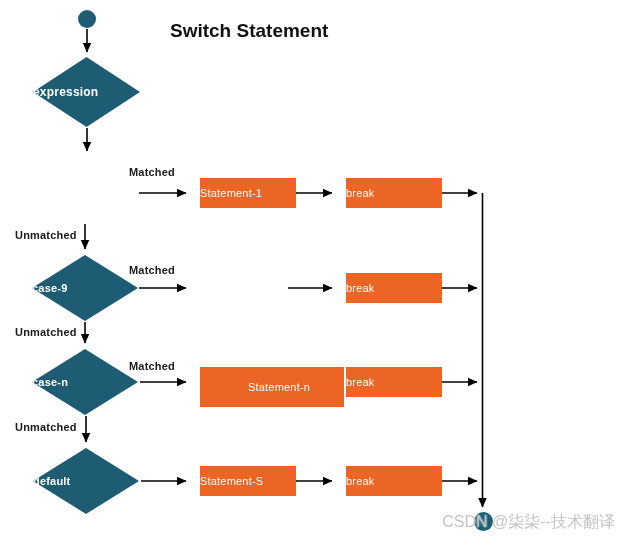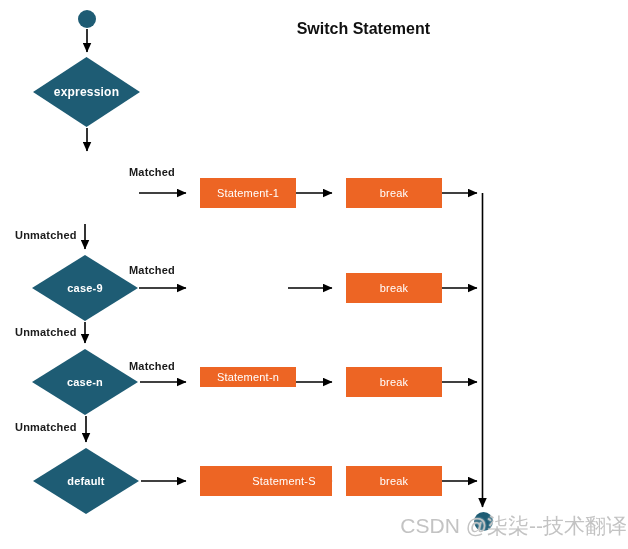--- a/index.html
+++ b/index.html
@@ -13,21 +13,21 @@
     height: 549px;
     background: var(--background, #ffffff);
     overflow: hidden;
   }
   #connectors {
     position: absolute;
     left: 0; top: 0;
     width: 628px; height: 549px;
     z-index: 0;
   }
-  .node { position: absolute; z-index: 1; display: flex; align-items: center; justify-content: center; }
+  .node { position: absolute; z-index: 1; display: flex; align-items: center; }
   .terminal {
     width: 18px; height: 18px;
     border-radius: 50%;
     background: var(--node-teal, #1e5c74);
   }
   .diamond {
     background: var(--node-teal, #1e5c74);
     clip-path: polygon(50% 0, 100% 50%, 50% 100%, 0 50%);
     color: #ffffff;
     font-weight: bold;
@@ -47,30 +47,30 @@
     position: absolute;
     z-index: 2;
     font-weight: bold;
     font-size: 11px;
     color: var(--label, #1a1a1a);
     letter-spacing: 0.2px;
   }
   .title {
     position: absolute;
     left: 170px; top: 20px; width: 260px;
-    text-align: right;
+    text-align: left;
     font-weight: bold;
-    font-size: 16px;
+    font-size: 19px;
     color: #111111;
     z-index: 2;
   }
   .watermark {
     position: absolute;
-    right: 1px; top: 512px;
-    font-size: 21px;
+    right: 13px; top: 512px;
+    font-size: 16px;
     color: var(--watermark, #c3c3c3);
     z-index: 3;
     white-space: nowrap;
     text-shadow: 0 0 2px #ffffff;
   }
 </style>
 </head>
 <body>
 
 <div id="canvas">
@@ -130,32 +130,32 @@
   <div class="edge-label" style="left:129px; top:264px; width:64px;">Matched</div>
   <div class="node rect" style="left:338px; top:273px; width:96px; height:30px;">
     <span>break</span>
   </div>
   <div class="edge-label" style="left:15px; top:326px; width:68px;">Unmatched</div>
 
   <div class="node diamond" style="left:32px; top:349px; width:106px; height:66px;">
     <span>case-n</span>
   </div>
   <div class="edge-label" style="left:129px; top:360px; width:64px;">Matched</div>
-  <div class="node rect" style="left:192px; top:367px; width:96px; height:20px;">
+  <div class="node rect" style="left:192px; top:367px; width:96px; height:40px;padding-left:48px;">
     <span>Statement-n</span>
   </div>
   <div class="node rect" style="left:338px; top:367px; width:96px; height:30px;">
     <span>break</span>
   </div>
   <div class="edge-label" style="left:15px; top:421px; width:68px;">Unmatched</div>
 
   <div class="node diamond" style="left:33px; top:448px; width:106px; height:66px;">
     <span>default</span>
   </div>
-  <div class="node rect" style="left:192px; top:466px; width:96px; height:30px;padding-left:36px;">
+  <div class="node rect" style="left:192px; top:466px; width:96px; height:30px;">
     <span>Statement-S</span>
   </div>
   <div class="node rect" style="left:338px; top:466px; width:96px; height:30px;">
     <span>break</span>
   </div>
 
   <div class="node terminal" style="left:474px; top:512px; width:19px; height:19px;"></div>
 
   <div class="watermark">CSDN @柒柒--技术翻译</div>
 

